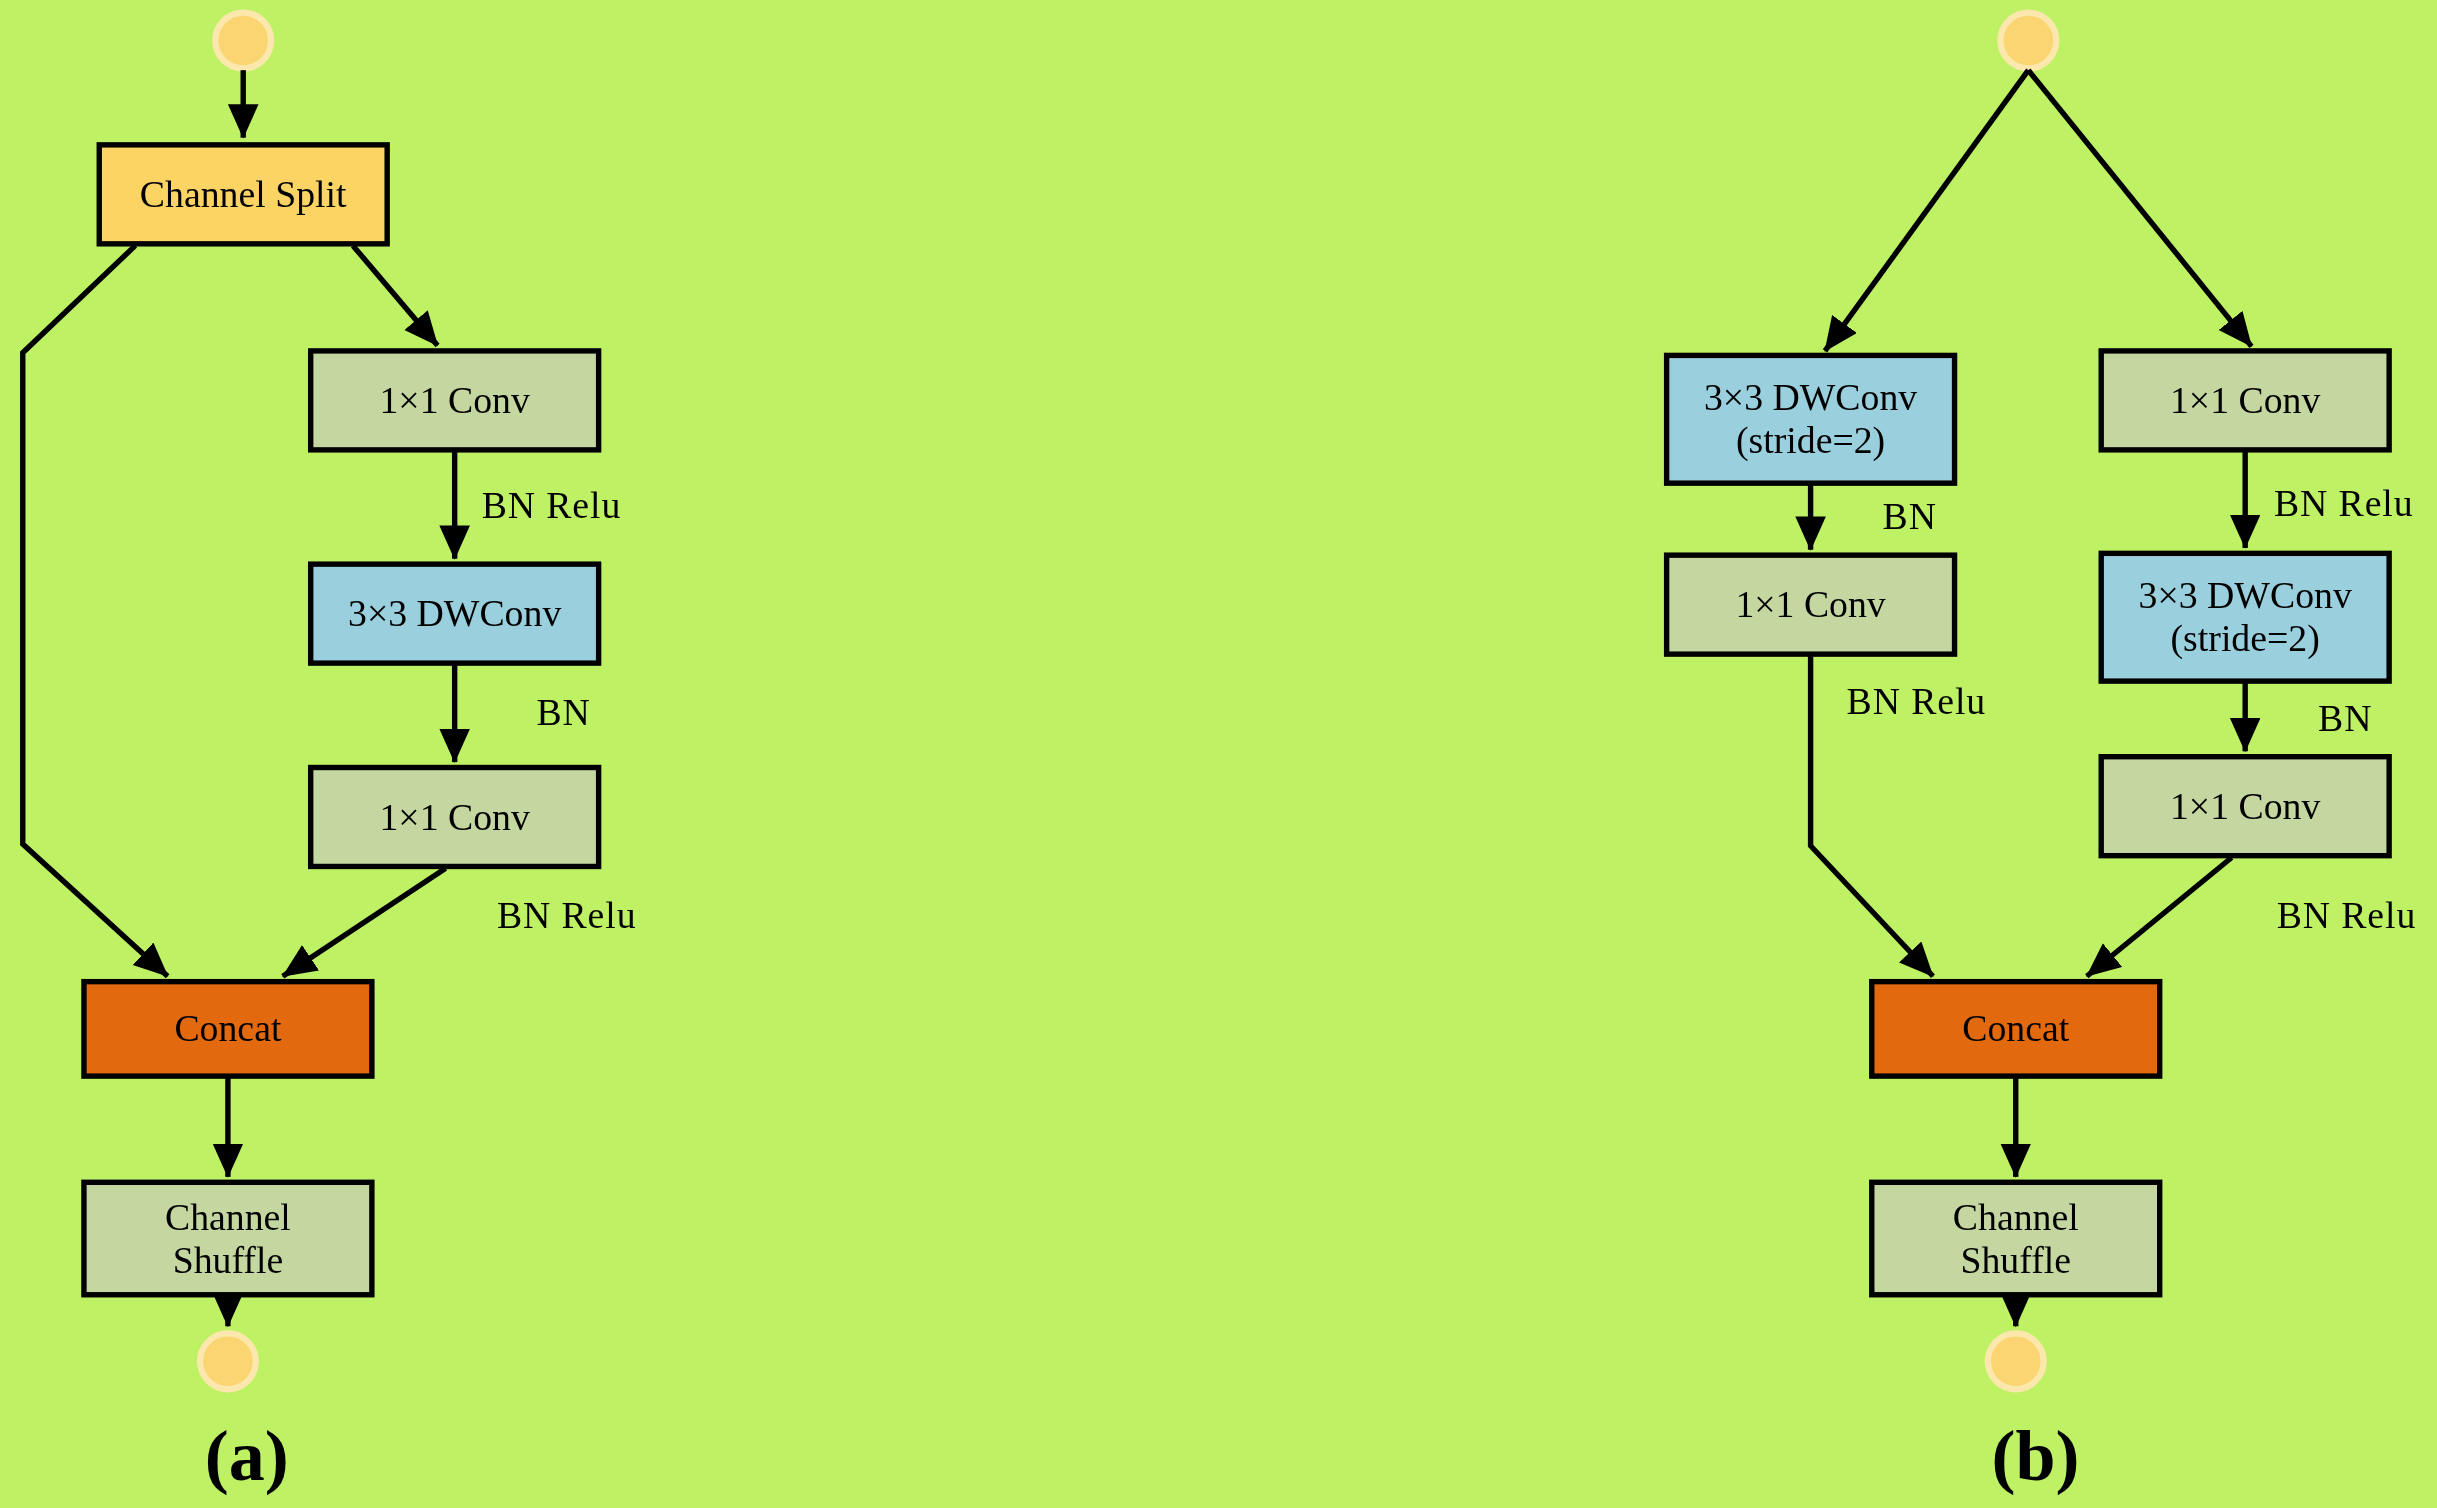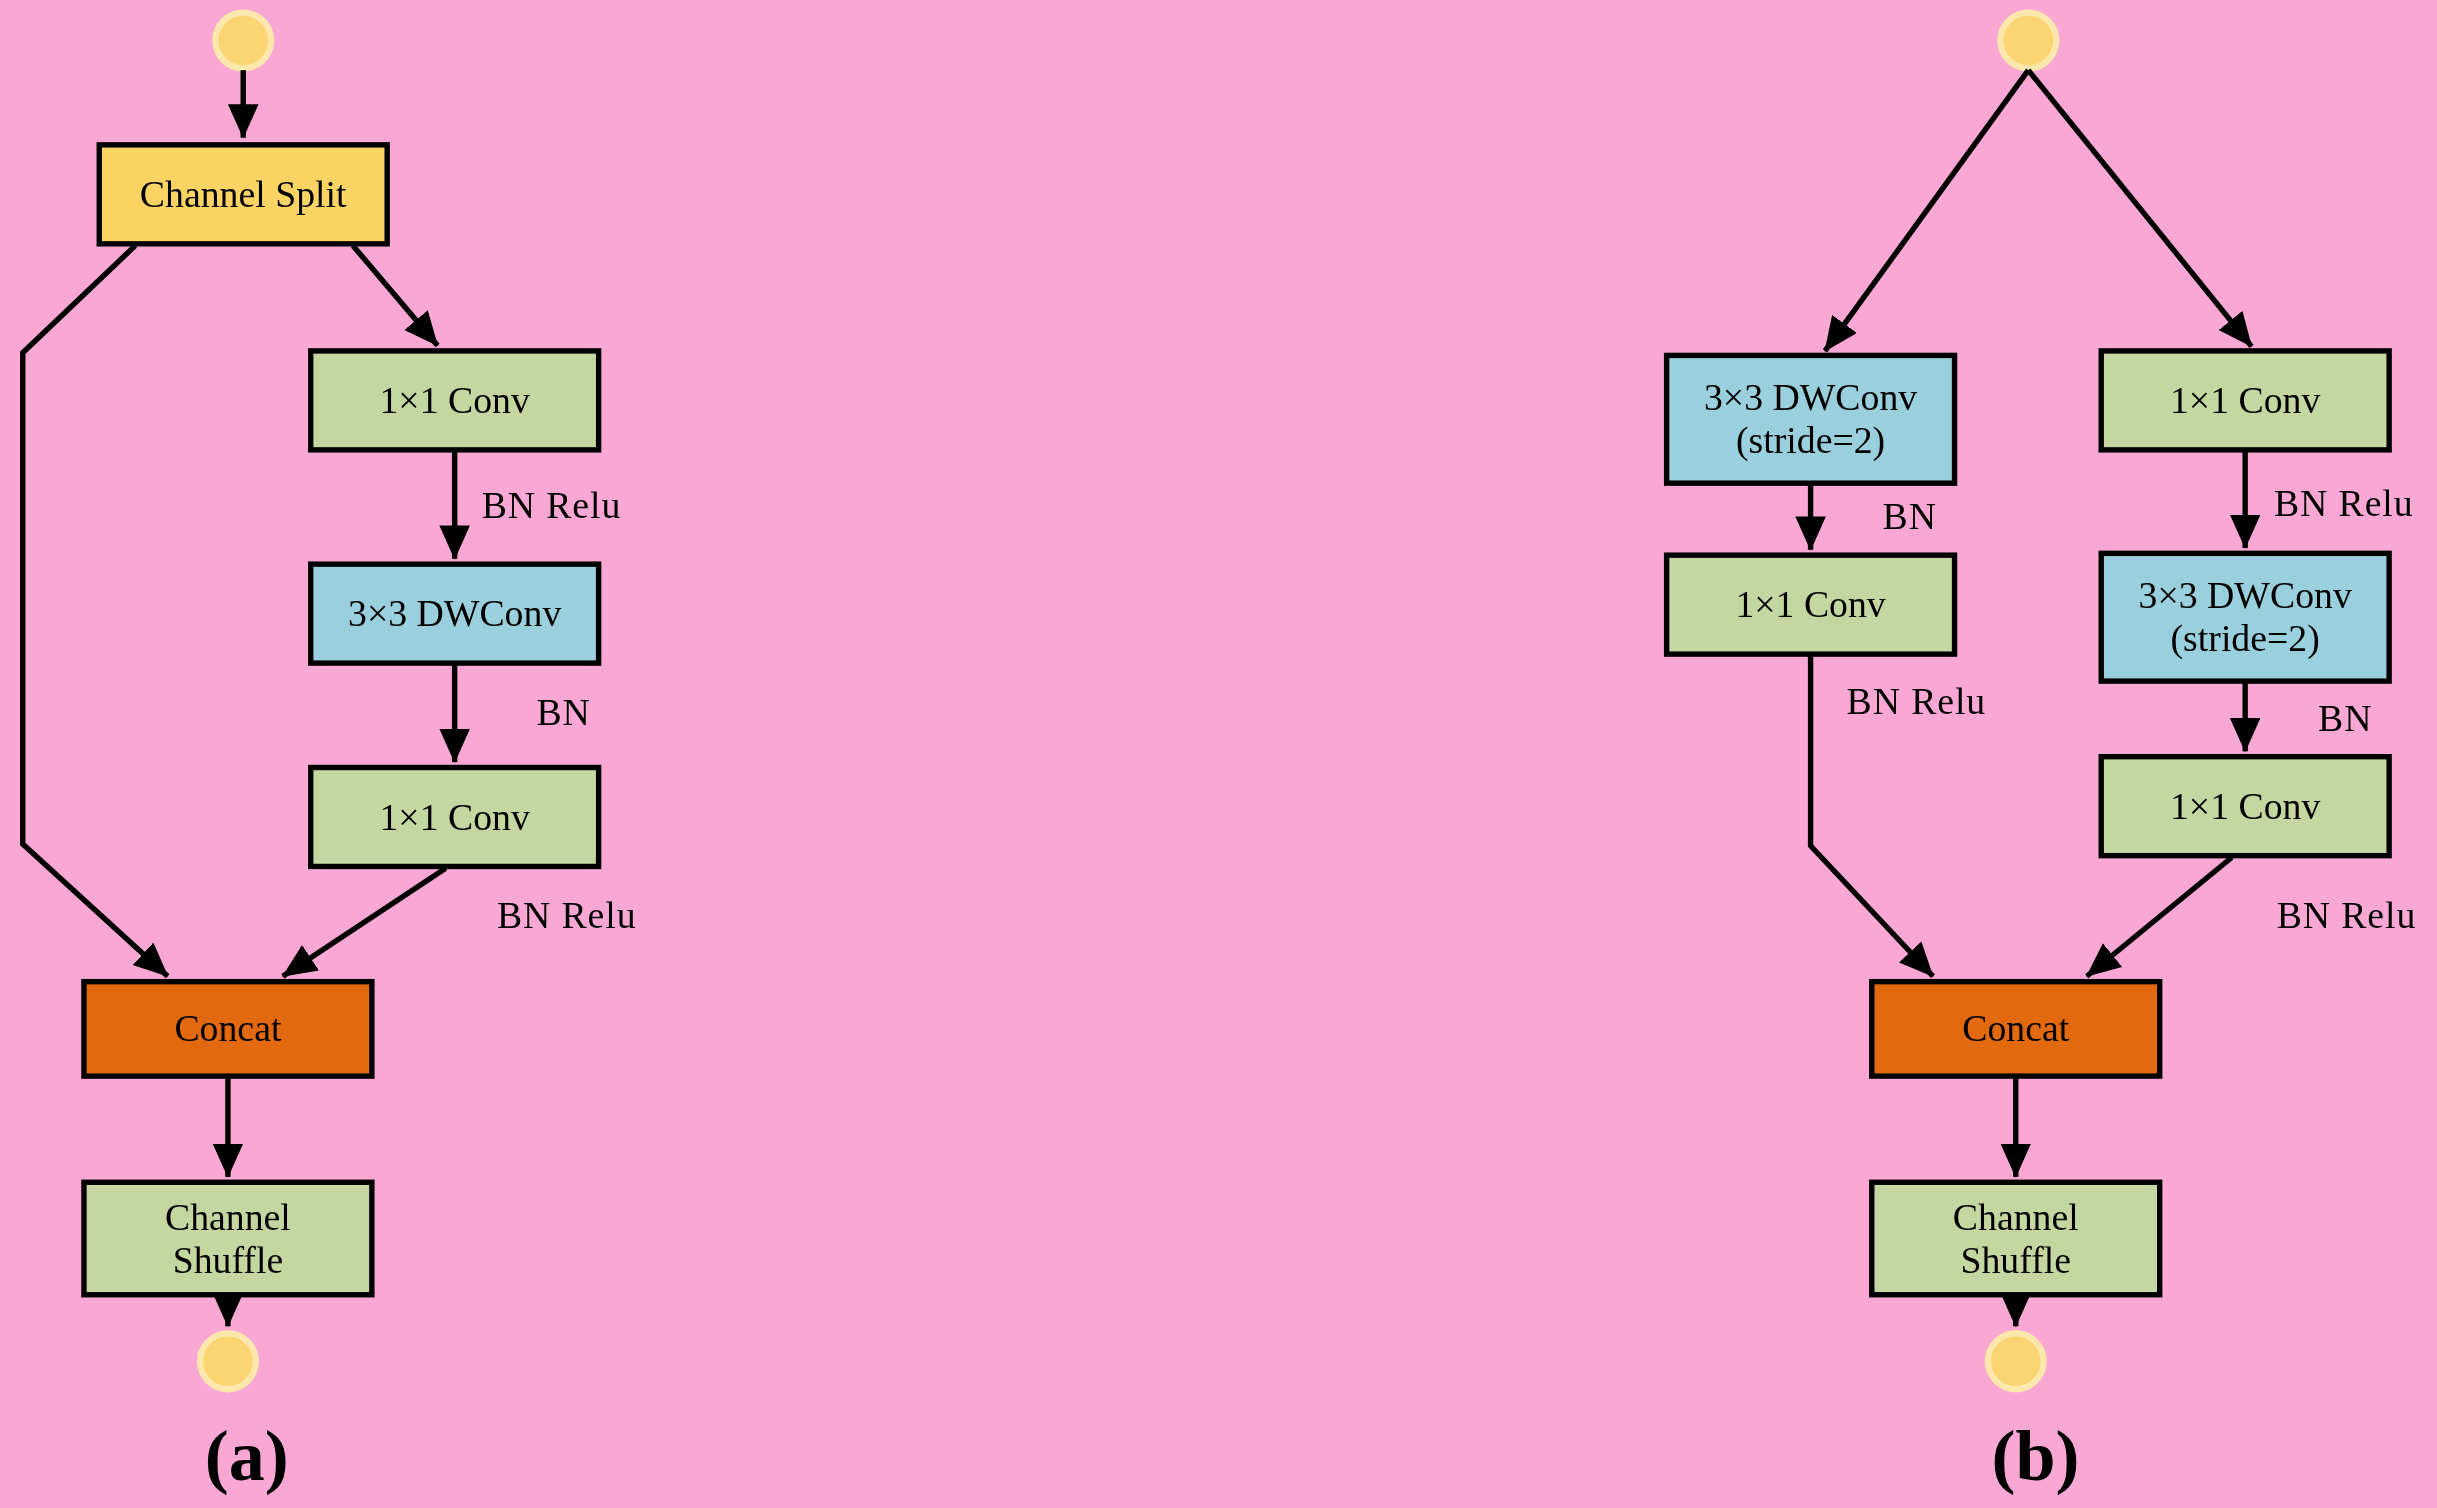--- a/index.html
+++ b/index.html
@@ -4,21 +4,21 @@
 <style>
   html, body {
     margin: 0;
     padding: 0;
     background: #ffffff;
   }
   .canvas {
     position: relative;
     width: 2438px;
     height: 1508px;
-    background: #f9a8d4;
+    background: #bef264;
   }
   svg { display: block; }
   .box {
     stroke: #000000;
     stroke-width: 6;
   }
   .edge {
     fill: none;
     stroke: #000000;
     stroke-width: 6;

